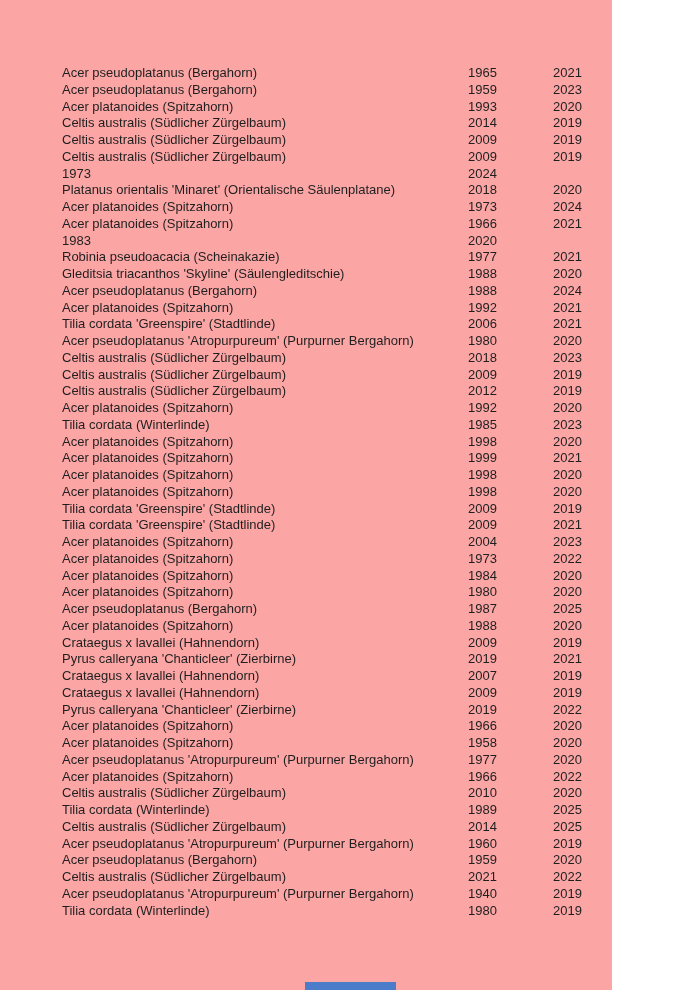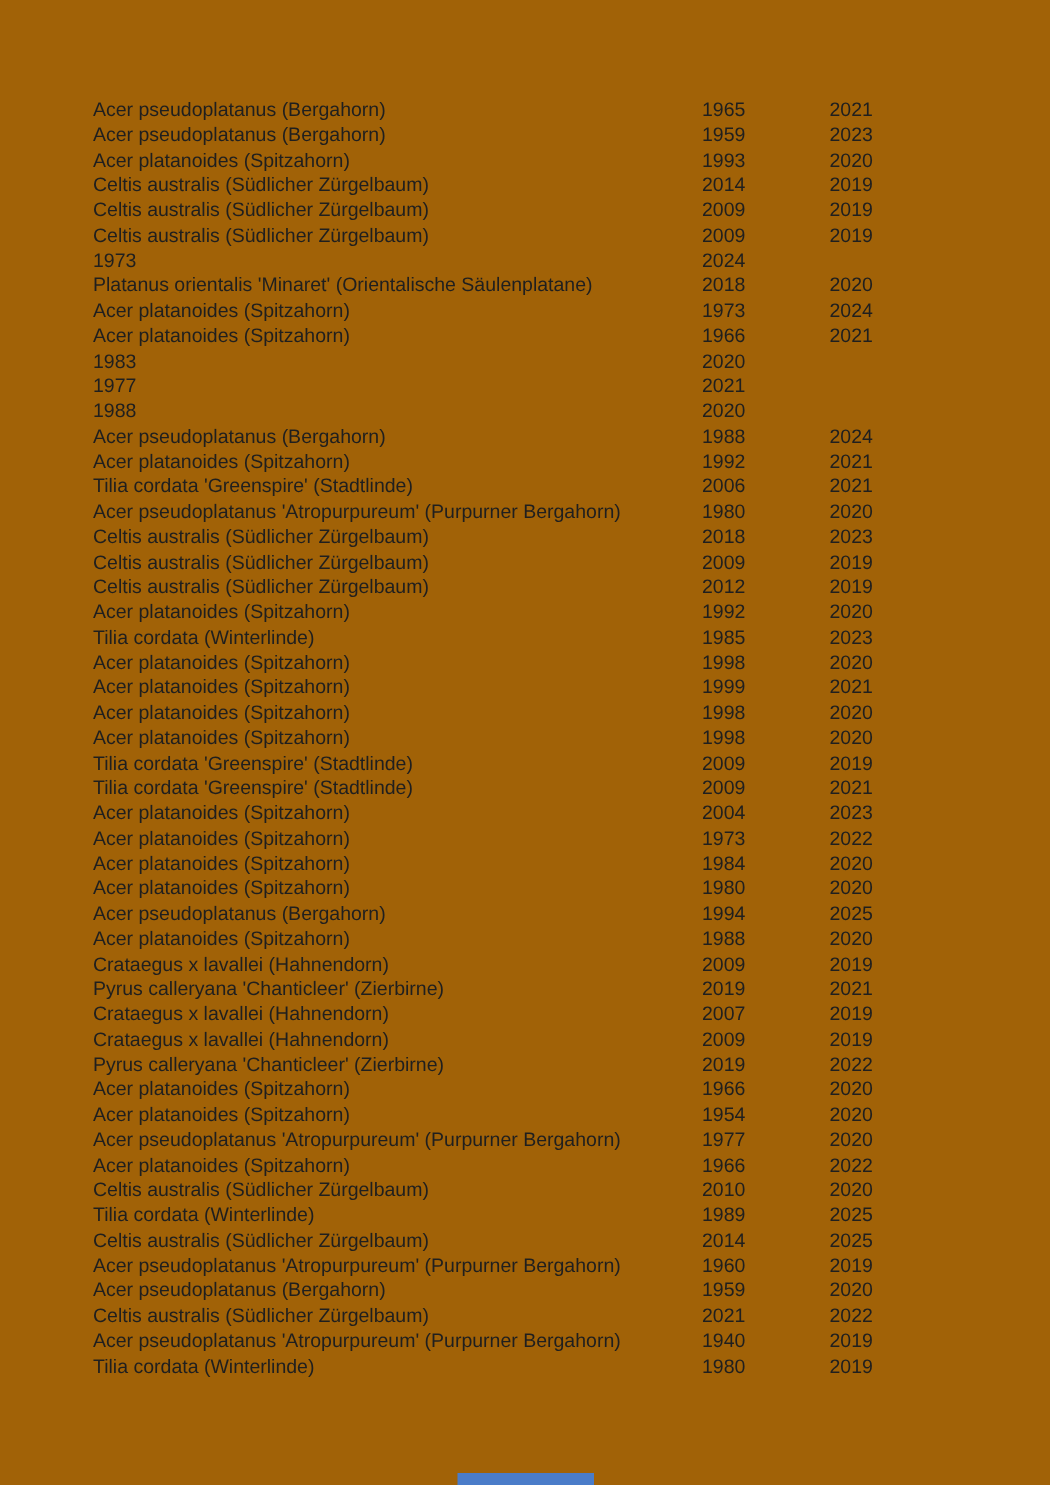--- a/index.html
+++ b/index.html
@@ -6,22 +6,22 @@
   html, body {
     width: 700px; height: 990px;
     background: #ffffff;
     font-family: "Liberation Sans", "DejaVu Sans", sans-serif;
     overflow: hidden;
     position: relative;
   }
   .page {
     position: absolute;
     left: 0; top: 0;
-    width: 700px; height: 990px;
-    background: #a16207;
+    width: 612px; height: 990px;
+    background: #fca5a5;
   }
   .tree-table {
     position: absolute;
     left: 62px;
     top: 65px;
     width: 576px;
   }
   .row {
     display: grid;
     grid-template-columns: 406px 85px auto;
@@ -95,24 +95,26 @@
         <div class="row">
           <div class="cell-name">Acer platanoides (Spitzahorn)</div>
           <div class="cell-year">1966</div>
           <div class="cell-year">2021</div>
         </div>
         <div class="row">
           <div class="cell-year">1983</div>
           <div class="cell-year">2020</div>
         </div>
         <div class="row">
+          <div class="cell-name">Robinia pseudoacacia (Scheinakazie)</div>
           <div class="cell-year">1977</div>
           <div class="cell-year">2021</div>
         </div>
         <div class="row">
+          <div class="cell-name">Gleditsia triacanthos 'Skyline' (Säulengleditschie)</div>
           <div class="cell-year">1988</div>
           <div class="cell-year">2020</div>
         </div>
         <div class="row">
           <div class="cell-name">Acer pseudoplatanus (Bergahorn)</div>
           <div class="cell-year">1988</div>
           <div class="cell-year">2024</div>
         </div>
         <div class="row">
           <div class="cell-name">Acer platanoides (Spitzahorn)</div>
@@ -199,21 +201,21 @@
           <div class="cell-year">1984</div>
           <div class="cell-year">2020</div>
         </div>
         <div class="row">
           <div class="cell-name">Acer platanoides (Spitzahorn)</div>
           <div class="cell-year">1980</div>
           <div class="cell-year">2020</div>
         </div>
         <div class="row">
           <div class="cell-name">Acer pseudoplatanus (Bergahorn)</div>
-          <div class="cell-year">1994</div>
+          <div class="cell-year">1987</div>
           <div class="cell-year">2025</div>
         </div>
         <div class="row">
           <div class="cell-name">Acer platanoides (Spitzahorn)</div>
           <div class="cell-year">1988</div>
           <div class="cell-year">2020</div>
         </div>
         <div class="row">
           <div class="cell-name">Crataegus x lavallei (Hahnendorn)</div>
           <div class="cell-year">2009</div>
@@ -239,21 +241,21 @@
           <div class="cell-year">2019</div>
           <div class="cell-year">2022</div>
         </div>
         <div class="row">
           <div class="cell-name">Acer platanoides (Spitzahorn)</div>
           <div class="cell-year">1966</div>
           <div class="cell-year">2020</div>
         </div>
         <div class="row">
           <div class="cell-name">Acer platanoides (Spitzahorn)</div>
-          <div class="cell-year">1954</div>
+          <div class="cell-year">1958</div>
           <div class="cell-year">2020</div>
         </div>
         <div class="row">
           <div class="cell-name">Acer pseudoplatanus 'Atropurpureum' (Purpurner Bergahorn)</div>
           <div class="cell-year">1977</div>
           <div class="cell-year">2020</div>
         </div>
         <div class="row">
           <div class="cell-name">Acer platanoides (Spitzahorn)</div>
           <div class="cell-year">1966</div>

